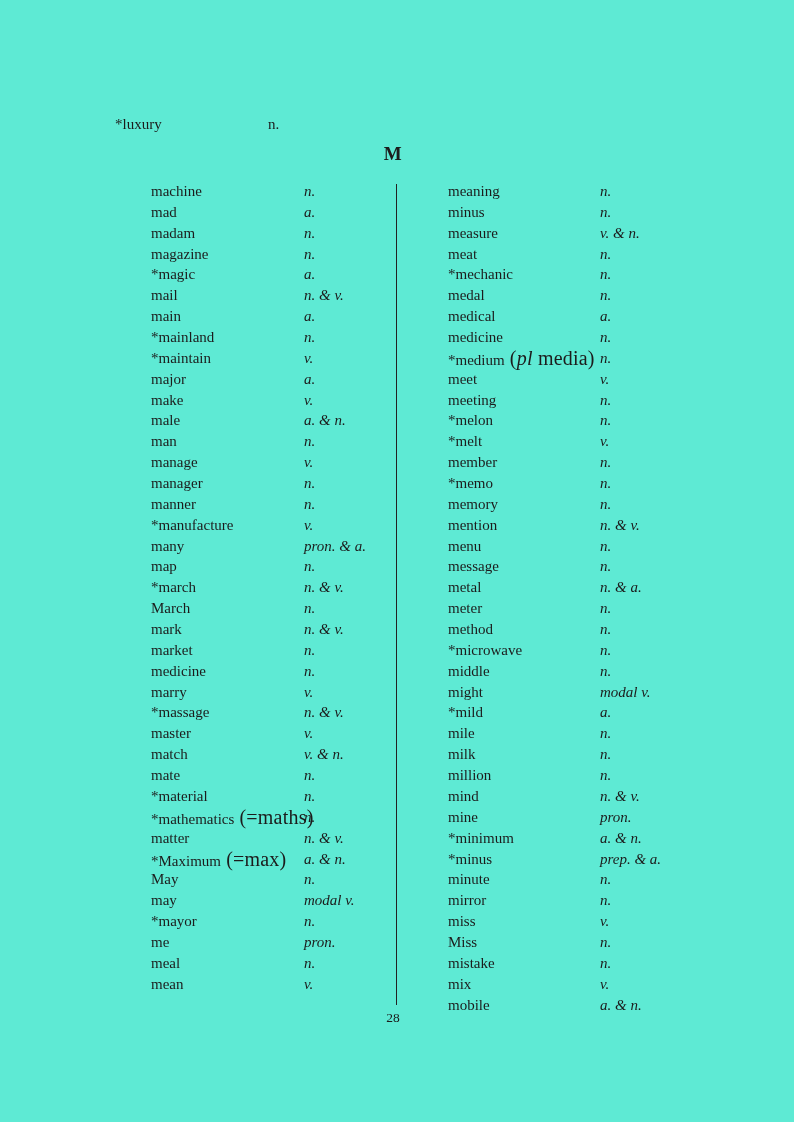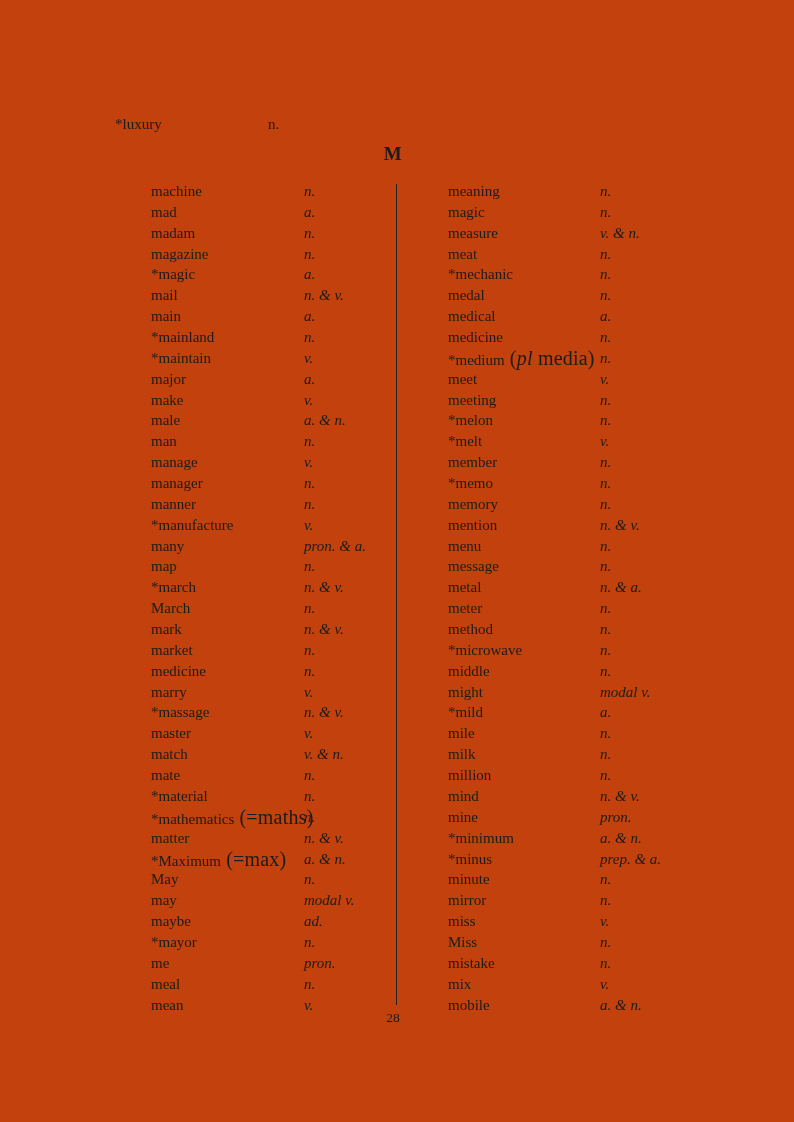--- a/index.html
+++ b/index.html
@@ -1,21 +1,21 @@
 <!DOCTYPE html>
 <html><head>
 <meta charset="utf-8">
 <style>
   * { margin: 0; padding: 0; box-sizing: border-box; }
   html, body { background: #ffffff; }
   .page {
     position: relative;
     width: 794px;
     height: 1122px;
-    background: #c2410c;
+    background: #5eead4;
     font-family: "Liberation Serif", "DejaVu Serif", serif;
     color: #1c1c1c;
     overflow: hidden;
   }
   .entry-row {
     position: relative;
     height: 20.86px;
     line-height: 20.86px;
     font-size: 15px;
     white-space: nowrap;
@@ -256,24 +256,20 @@
   <div class="entry-row">
     <span class="word">May</span>
     <span class="pos">n.</span>
   </div>
 
   <div class="entry-row">
     <span class="word">may</span>
     <span class="pos">modal v.</span>
   </div>
 
-  <div class="entry-row">
-    <span class="word">maybe</span>
-    <span class="pos">ad.</span>
-  </div>
 
   <div class="entry-row">
     <span class="word">*mayor</span>
     <span class="pos">n.</span>
   </div>
 
   <div class="entry-row">
     <span class="word">me</span>
     <span class="pos">pron.</span>
   </div>
@@ -288,21 +284,21 @@
     <span class="pos">v.</span>
   </div>
 </div>
   <div class="col col-right" id="col-right">
   <div class="entry-row">
     <span class="word">meaning</span>
     <span class="pos">n.</span>
   </div>
 
   <div class="entry-row">
-    <span class="word">magic</span>
+    <span class="word">minus</span>
     <span class="pos">n.</span>
   </div>
 
   <div class="entry-row">
     <span class="word">measure</span>
     <span class="pos">v. &amp; n.</span>
   </div>
 
   <div class="entry-row">
     <span class="word">meat</span>

